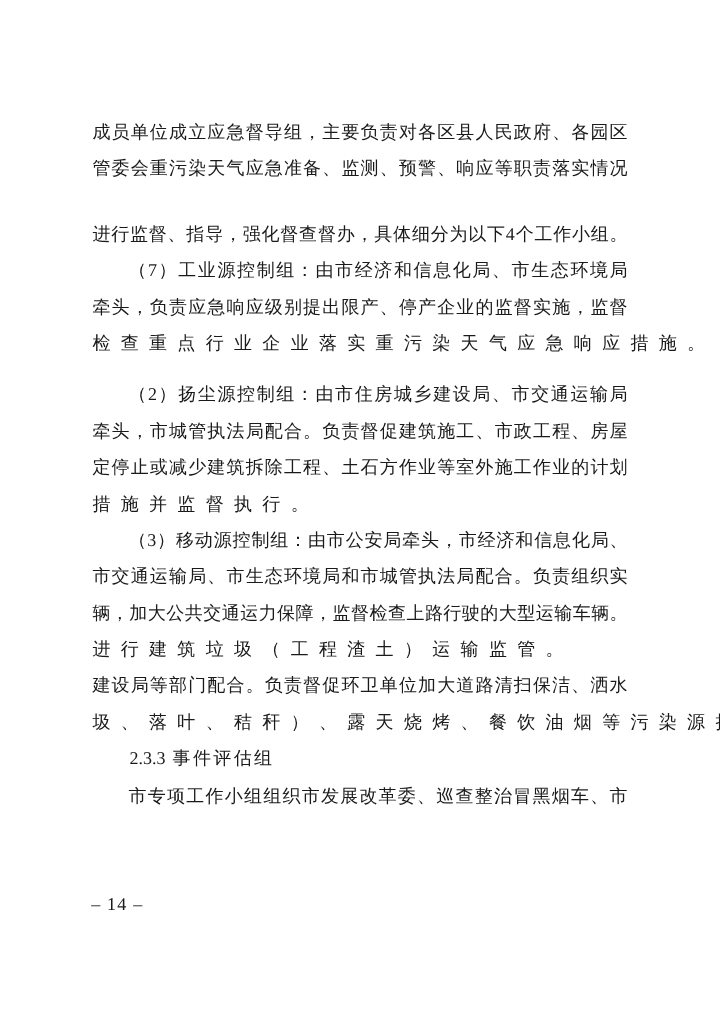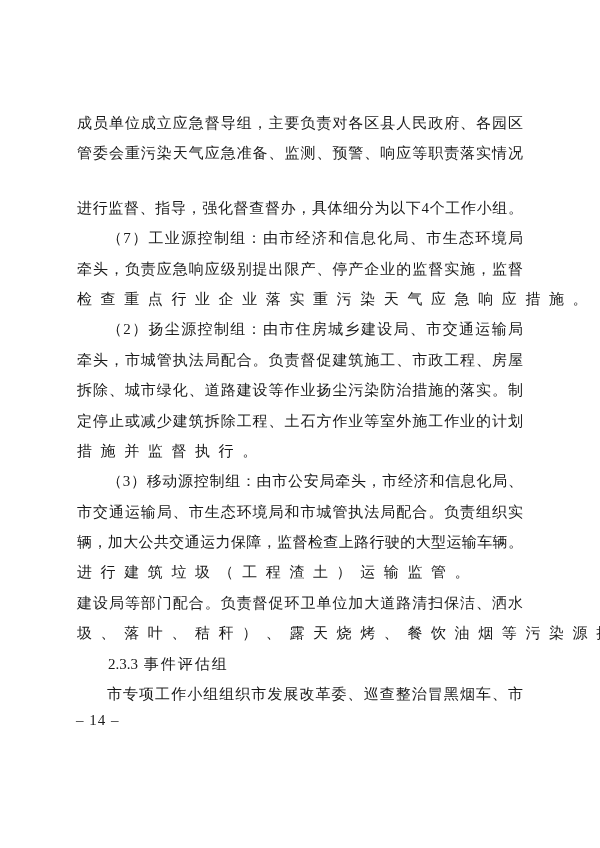--- a/index.html
+++ b/index.html
@@ -18,21 +18,21 @@
   .page {
     position: absolute;
     left: 0; top: 0;
     width: 600px;
     height: 848px;
     background: #ffffff;
   }
   .body-text {
     position: absolute;
     left: 77px;
-    top: 108px;
+    top: 96px;
     width: 446px;
   }
   .line {
     height: 30.4px;
     line-height: 30.4px;
     font-size: 15px;
     white-space: nowrap;
     overflow: visible;
     text-align: justify;
     text-align-last: justify;
@@ -53,42 +53,41 @@
     letter-spacing: 2px;
     white-space: nowrap;
   }
   .heading .num {
     letter-spacing: 0;
     font-family: "Liberation Serif", serif;
   }
   .page-number {
     position: absolute;
     left: 76px;
-    top: 712px;
+    top: 746px;
     font-size: 15px;
     font-family: "Liberation Serif", serif;
     color: #1a1a1a;
     letter-spacing: 1px;
     white-space: nowrap;
   }
 </style>
 </head>
 <body>
 
 <div class="page">
   <div class="body-text">
     <div class="line" style="letter-spacing: 0px;">成员单位成立应急督导组，主要负责对各区县人民政府、各园区</div>
     <div class="line" style="letter-spacing: 0px;">管委会重污染天气应急准备、监测、预警、响应等职责落实情况</div>
     <div class="line" style="letter-spacing: 0px; margin-top: 24px;">进行监督、指导，强化督查督办，具体细分为以下4个工作小组。</div>
     <div class="line indent" style="letter-spacing: 0px;">（7）工业源控制组：由市经济和信息化局、市生态环境局</div>
     <div class="line" style="letter-spacing: 0px;">牵头，负责应急响应级别提出限产、停产企业的监督实施，监督</div>
     <div class="line last">检查重点行业企业落实重污染天气应急响应措施。</div>
-    <div class="line indent" style="letter-spacing: 0px;">（2）扬尘源控制组：由市住房城乡建设局、市交通运输局</div>
+    <div class="line indent" style="letter-spacing: 0px; margin-top: 12px;">（2）扬尘源控制组：由市住房城乡建设局、市交通运输局</div>
     <div class="line" style="letter-spacing: 0px;">牵头，市城管执法局配合。负责督促建筑施工、市政工程、房屋</div>
-    <div class="line" style="letter-spacing: 0px;">拆除、城市绿化、道路建设等作业扬尘污染防治措施的落实。制</div>
     <div class="line" style="letter-spacing: 0px;">定停止或减少建筑拆除工程、土石方作业等室外施工作业的计划</div>
     <div class="line last">措施并监督执行。</div>
     <div class="line indent" style="letter-spacing: 0px;">（3）移动源控制组：由市公安局牵头，市经济和信息化局、</div>
     <div class="line" style="letter-spacing: 0px;">市交通运输局、市生态环境局和市城管执法局配合。负责组织实</div>
     <div class="line" style="letter-spacing: 0px;">辆，加大公共交通运力保障，监督检查上路行驶的大型运输车辆。</div>
     <div class="line last">进行建筑垃圾（工程渣土）运输监管。</div>
     <div class="line" style="letter-spacing: 0px;">建设局等部门配合。负责督促环卫单位加大道路清扫保洁、洒水</div>
     <div class="line last">圾、落叶、秸秆）、露天烧烤、餐饮油烟等污染源执法检查。</div>
 
     <div class="heading">

